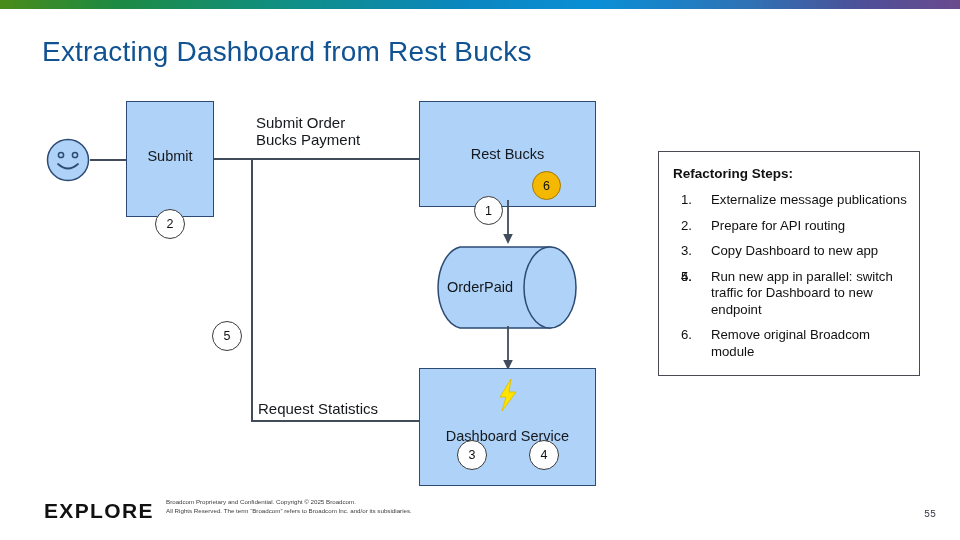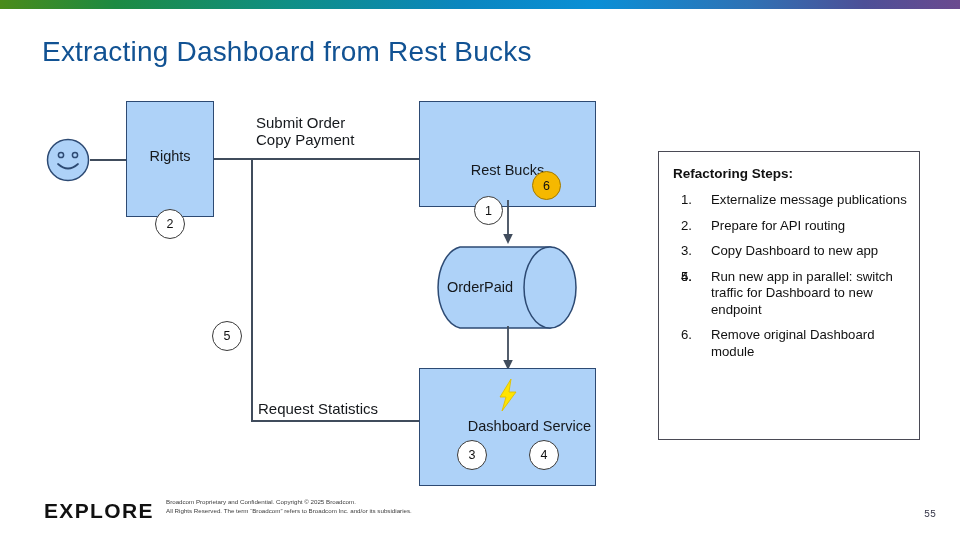--- a/index.html
+++ b/index.html
@@ -107,21 +107,21 @@
     white-space: nowrap;
   }
 
   
   .bolt { position: absolute; }
 
   
   .steps-panel {
     position: absolute;
     left: 658px; top: 151px;
-    width: 262px; height: 289px;
+    width: 262px; height: 225px;
     background: #ffffff;
     border: 1.4px solid #4a4a55;
     box-sizing: border-box;
   }
   .steps-heading {
     position: absolute;
     left: 14px; top: 14px;
     font-size: 13.5px;
     font-weight: bold;
     color: #111;
@@ -191,45 +191,45 @@
     <circle cx="22" cy="22" r="20.5" fill="#aed2f8" stroke="#2d4a73" stroke-width="1.5"></circle>
     <ellipse cx="15" cy="17" rx="2.6" ry="2.6" fill="none" stroke="#2d4a73" stroke-width="1.5"></ellipse>
     <ellipse cx="29" cy="17" rx="2.6" ry="2.6" fill="none" stroke="#2d4a73" stroke-width="1.5"></ellipse>
     <path d="M12 26 Q22 35 32 26" fill="none" stroke="#2d4a73" stroke-width="1.7" stroke-linecap="round"></path>
   </svg>
 </div>
 
 <div class="conn conn-h" style="left:90px; top:159px; width:36px;"></div>
 
 <div class="node-box" style="left:126px; top:101px; width:88px; height:116px;">
-  <div class="node-label" style="top:46px;">Rights</div>
+  <div class="node-label" style="top:46px;">Submit</div>
 </div>
 <div class="circle-badge" style="left:155px; top:209px; width:30px; height:30px;">
   <span>2</span>
 </div>
 
 <div class="conn conn-h" style="left:214px; top:158px; width:205px;"></div>
 
 <div class="conn conn-v" style="left:251px; top:158px; height:263px;"></div>
 
 <div class="conn conn-h" style="left:251px; top:420px; width:168px;"></div>
 
 <div class="edge-label" style="left:256px; top:114px;">
   <div>Submit Order</div>
-  <div>Copy Payment</div>
+  <div>Bucks Payment</div>
 </div>
 
 <div class="edge-label" style="left:258px; top:400px;">Request Statistics</div>
 
 <div class="circle-badge" style="left:212px; top:321px; width:30px; height:30px;">
   <span>5</span>
 </div>
 
 <div class="node-box" style="left:419px; top:101px; width:177px; height:106px;">
-  <div class="node-label" style="top:60px;">Rest Bucks</div>
+  <div class="node-label" style="top:44px;">Rest Bucks</div>
 </div>
 <div class="circle-badge yellow" style="left:532px; top:171px; width:29px; height:29px;">
   <span>6</span>
 </div>
 
 <svg class="bolt" style="left:500px; top:200px;" width="16" height="46">
   <line x1="8" y1="0" x2="8" y2="36" stroke="#404c5c" stroke-width="1.8"></line>
   <polygon points="8,44 3.2,34 12.8,34" fill="#404c5c"></polygon>
 </svg>
 <div class="circle-badge" style="left:474px; top:196px; width:29px; height:29px;">
@@ -243,21 +243,21 @@
   </svg>
 </div>
 <div class="cyl-label" style="left:447px; top:279px;">OrderPaid</div>
 
 <svg style="position:absolute; left:500px; top:326px;" width="16" height="46">
   <line x1="8" y1="0" x2="8" y2="36" stroke="#404c5c" stroke-width="1.8"></line>
   <polygon points="8,44 3.2,34 12.8,34" fill="#404c5c"></polygon>
 </svg>
 
 <div class="node-box" style="left:419px; top:368px; width:177px; height:118px;">
-  <div class="node-label" style="top:49px;margin-left:22px;">Dashboard Service</div>
+  <div class="node-label" style="top:59px;">Dashboard Service</div>
 </div>
 <div class="bolt" style="left:495px; top:378px;">
   <svg width="26" height="34" viewBox="0 0 26 34">
     <polygon points="16,1 5,19 11,19 7,33 21,14 14,14" fill="#ffe400" stroke="#e0bf00" stroke-width="0.9" stroke-linejoin="round"></polygon>
   </svg>
 </div>
 <div class="circle-badge" style="left:457px; top:440px; width:30px; height:30px;">
   <span>3</span>
 </div>
 <div class="circle-badge" style="left:529px; top:440px; width:30px; height:30px;">
@@ -281,21 +281,21 @@
     </li>
     <li>
       <span class="num">4.</span>
     </li>
     <li>
       <span class="num">5.</span>
       <span>Run new app in parallel: switch traffic for Dashboard to new endpoint</span>
     </li>
     <li>
       <span class="num">6.</span>
-      <span>Remove original Dashboard module</span>
+      <span>Remove original Broadcom module</span>
     </li>
   </ul>
 </div>
 
 <div class="footer-logo">EXPLORE</div>
 <div class="footer-legal">Broadcom Proprietary and Confidential. Copyright © 2025 Broadcom.
 All Rights Reserved. The term “Broadcom” refers to Broadcom Inc. and/or its subsidiaries.</div>
 <div class="page-num">55</div>
 
 </body></html>

